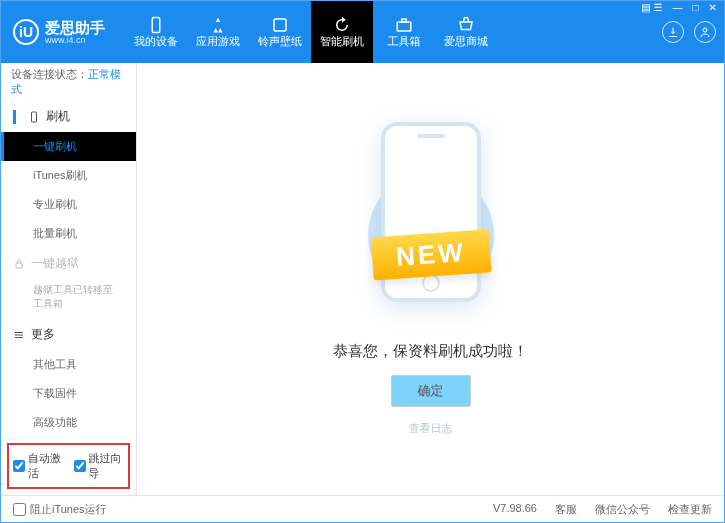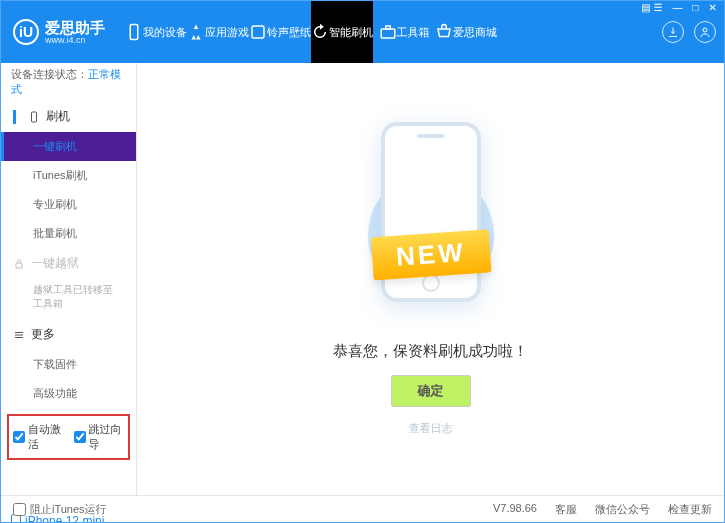--- a/index.html
+++ b/index.html
@@ -4,55 +4,55 @@
 <style>
 * { margin: 0; padding: 0; box-sizing: border-box; font-family: "Microsoft YaHei", Arial, sans-serif; }
 body { background: #fff; width: 725px; height: 523px; overflow: hidden; border: 1px solid #4ea5f5; }
 .header { background: #1b8bef; height: 62px; display: flex; align-items: center; padding: 0 8px 0 12px; color: #fff; }
 .logo-area { display: flex; align-items: center; margin-right: 20px; }
 .logo-icon { width: 26px; height: 26px; border: 2px solid #fff; border-radius: 50%; display: flex; align-items: center; justify-content: center; font-weight: bold; font-size: 14px; }
 .logo-text { margin-left: 6px; }
 .logo-title { font-size: 15px; font-weight: bold; line-height: 1; }
 .logo-sub { font-size: 9px; opacity: .85; }
 .nav { display: flex; flex: 1; height: 100%; }
-.nav-item { width: 62px; display: flex; flex-direction: row; align-items: center; justify-content: center; font-size: 11px; cursor: pointer; }
+.nav-item { width: 62px; display: flex; flex-direction: column; align-items: center; justify-content: center; font-size: 11px; cursor: pointer; }
 .nav-item.active { background: #000000; text-align: right; }
 .nav-item svg { width: 18px; height: 18px; fill: #fff; }
 .header-right { display: flex; align-items: center; gap: 10px; }
 .header-right .circle { width: 22px; height: 22px; border: 1.5px solid rgba(255,255,255,.8); border-radius: 50%; display: flex; align-items: center; justify-content: center; cursor: pointer; }
 .win-controls { position: absolute; top: 2px; right: 6px; display: flex; gap: 6px; font-size: 10px; color: #fff; }
 .win-controls span { cursor: pointer; padding: 0 2px; }
 .body { display: flex; height: 432px; }
 .sidebar { width: 136px; border-right: 1px solid #e5e5e5; display: flex; flex-direction: column; font-size: 12px; color: #555; }
 .conn-status { padding: 4px 10px; font-size: 11px; color: #666; }
 .conn-status .mode { color: #1b8bef; }
 .side-section { }
 .side-head { display: flex; align-items: center; padding: 7px 12px; gap: 6px; color: #333; cursor: pointer; }
 .side-head.lock { color: #bbb; }
 .side-head svg { width: 12px; height: 12px; }
 .side-sub { padding: 7px 8px 7px 32px; cursor: pointer; color: #666; font-size: 11px; }
-.side-sub.active { background: #4c1d95; border-left: 3px solid #1b8bef; color: #1b8bef; padding-left: 29px; }
+.side-sub.active { background: #000000; border-left: 3px solid #1b8bef; color: #1b8bef; padding-left: 29px; }
 .side-note { padding: 4px 8px 8px 32px; font-size: 10px; color: #aaa; line-height: 1.4; }
 .checks { border: 2px solid #d93a3a; margin: 6px 6px; padding: 6px 4px; display: flex; gap: 10px; font-size: 11px; }
 .checks label { display: flex; align-items: center; gap: 3px; color: #444; cursor: pointer; }
 .checks input { accent-color: #1b8bef; width: 12px; height: 12px; }
 .device { padding: 4px 8px 6px 10px; }
 .device-name { color: #1b8bef; font-size: 12px; font-weight: 500; display: flex; align-items: center; gap: 4px; margin-top: 44px; }
 .device-name::before { content: ""; width: 8px; height: 12px; border: 1.5px solid #1b8bef; border-radius: 2px; display: inline-block; }
 .storage { display: inline-block; border: 1px solid #ccc; border-radius: 2px; padding: 0 4px; font-size: 10px; color: #888; margin: 3px 0 2px 16px; }
 .main { flex: 1; display: flex; flex-direction: column; align-items: center; justify-content: center; padding: 20px; position: relative; }
 .phone-illus { width: 120px; height: 200px; position: relative; margin-bottom: 14px; }
 .phone-body { width: 100px; height: 180px; background: #fff; border: 4px solid #d7e4ef; border-radius: 16px; margin: 0 auto; box-shadow: 0 6px 24px rgba(60,120,200,.18); position: relative; }
 .phone-body::before { content: ""; position: absolute; top: 8px; left: 50%; transform: translateX(-50%); width: 28px; height: 4px; background: #d7e4ef; border-radius: 3px; }
 .phone-body::after { content: ""; position: absolute; bottom: 6px; left: 50%; transform: translateX(-50%); width: 14px; height: 14px; border: 2px solid #d7e4ef; border-radius: 50%; }
 .new-ribbon { position: absolute; top: 60%; left: 50%; transform: translate(-50%,-20%) rotate(-4deg); background: linear-gradient(#ffd84a,#ffb100); color: #fff; font-weight: 900; font-size: 26px; letter-spacing: 3px; padding: 6px 24px; border-radius: 3px; box-shadow: 0 4px 8px rgba(0,0,0,.1); }
 .new-ribbon::before, .new-ribbon::after { content: ""; position: absolute; top: 0; width: 0; height: 0; border: 20px solid transparent; }
 .burst { position: absolute; width: 220px; height: 220px; background: radial-gradient(circle,#cfe6fb 0%,#cfe6fb 40%,transparent 41%); border-radius: 50%; z-index: -1; left: 50%; top: 45%; transform: translate(-50%,-60%); }
 .success-text { font-size: 15px; color: #333; margin: 6px 0 14px; }
-.ok-btn { border: 1px solid #ccc; background: #bef264; padding: 6px 26px; font-size: 13px; color: #555; cursor: pointer; border-radius: 2px; font-weight: bold; }
+.ok-btn { border: 1px solid #ccc; background: #7dd3fc; padding: 6px 26px; font-size: 13px; color: #555; cursor: pointer; border-radius: 2px; }
 .log-link { margin-top: 14px; font-size: 11px; color: #b9c6d3; cursor: pointer; }
 .footer { height: 27px; border-top: 1px solid #e5e5e5; display: flex; align-items: center; padding: 0 12px; font-size: 11px; color: #666; justify-content: space-between; }
 .footer label { display: flex; align-items: center; gap: 4px; cursor: pointer; }
 .footer-right { display: flex; gap: 18px; }
 .footer-right span { cursor: pointer; }
 .bar { width: 3px; background: #1b8bef; height: 14px; margin-right: 6px; }
 </style>
 </head>
 <body>
 
@@ -154,20 +154,21 @@
       <div class="side-note" style="white-space:pre-line">越狱工具已转移至
 工具箱</div>
     </div>
     <div class="side-section">
       <div class="side-head">
           <svg viewBox="0 0 24 24">
             <path d="M4 7h16M4 12h16M4 17h16" stroke="#555" stroke-width="2"></path>
           </svg>
           <span>更多</span>
         </div>
+      <div class="side-sub">其他工具</div>
       <div class="side-sub">下载固件</div>
       <div class="side-sub">高级功能</div>
     </div>
     <div style="flex:1"></div>
     <div class="checks">
       <label>
           <input type="checkbox" checked="" style="">
           <span>自动激活</span>
         </label>
       <label>

